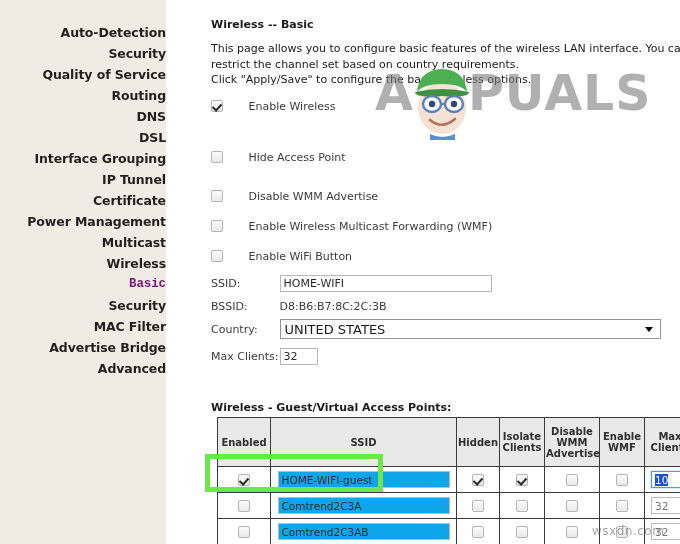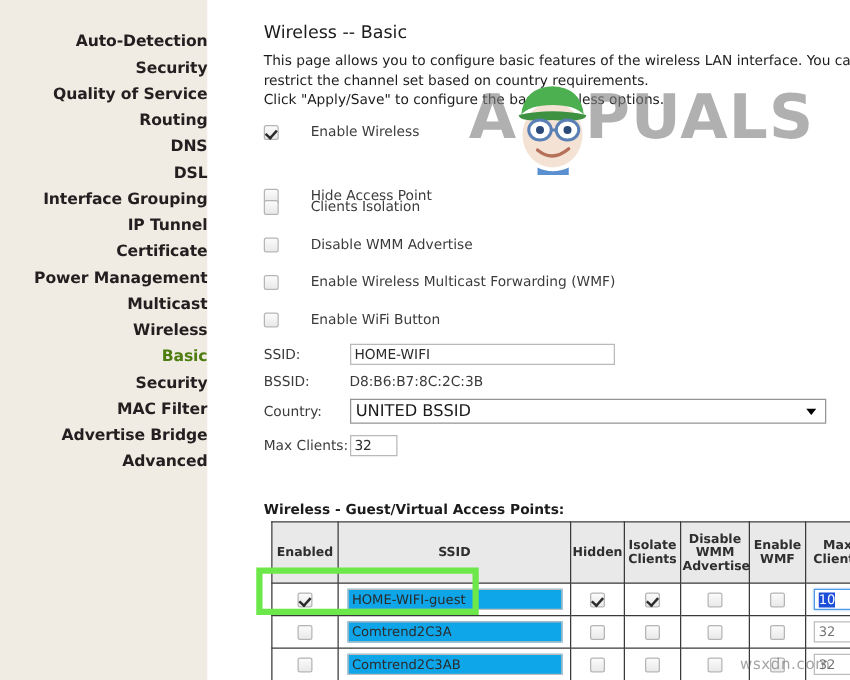--- a/index.html
+++ b/index.html
@@ -44,40 +44,41 @@
     line-height: 21px;
     padding-left: 10px;
     white-space: nowrap;
     letter-spacing: -0.1px;
     text-align: right;
   }
   .nav-item.sub {
     padding-left: 16px;
   }
   .nav-item.active {
-    color: #4d7c0f;
+    color: #701a75;
+    font-family: Liberation Mono, monospace;
   }
 
   #content {
     position: absolute;
     left: 166px;
     top: 0;
     width: 514px;
     height: 544px;
     background: #ffffff;
     overflow: hidden;
   }
 
   
   .panel-title {
     position: absolute;
     left: 45px;
     top: 18px;
-    font-weight: normal;
-    font-size: 14px;
+    font-weight: bold;
+    font-size: 11px;
     color: #1b1b1b;
     white-space: nowrap;
   }
 
   .intro {
     position: absolute;
     left: 45px;
     top: 41px;
     width: 520px;
     font-size: 11px;
@@ -358,24 +359,20 @@
     </div>
 
     <div class="chk-row" style="top:99px;">
       <span class="cbox checked"></span>
       <span class="chk-label">Enable Wireless</span>
     </div>
     <div class="chk-row" style="top:129px;margin-top:21px;">
       <span class="cbox"></span>
       <span class="chk-label">Hide Access Point</span>
     </div>
-    <div class="chk-row" style="top:159px;">
-      <span class="cbox"></span>
-      <span class="chk-label">Clients Isolation</span>
-    </div>
     <div class="chk-row" style="top:189px;">
       <span class="cbox"></span>
       <span class="chk-label">Disable WMM Advertise</span>
     </div>
     <div class="chk-row" style="top:219px;">
       <span class="cbox"></span>
       <span class="chk-label">Enable Wireless Multicast Forwarding (WMF)</span>
     </div>
     <div class="chk-row" style="top:249px;">
       <span class="cbox"></span>
@@ -387,21 +384,21 @@
       <span class="txtinput" style="width:212px;">HOME-WIFI</span>
     </div>
 
     <div class="field-row" style="top:299px;">
       <span class="field-label">BSSID:</span>
       <span class="static-val">D8:B6:B7:8C:2C:3B</span>
     </div>
 
     <div class="field-row" style="top:319px;">
       <span class="field-label">Country:</span>
-      <span class="selectbox"><span>UNITED BSSID</span><span class="arrow"></span></span>
+      <span class="selectbox"><span>UNITED STATES</span><span class="arrow"></span></span>
     </div>
 
     <div class="field-row" style="top:348px;">
       <span class="field-label">Max Clients:</span>
       <span class="txtinput" style="width:38px;">32</span>
     </div>
 
     <div class="section-title">Wireless - Guest/Virtual Access Points:</div>
 
     <table class="ap">

